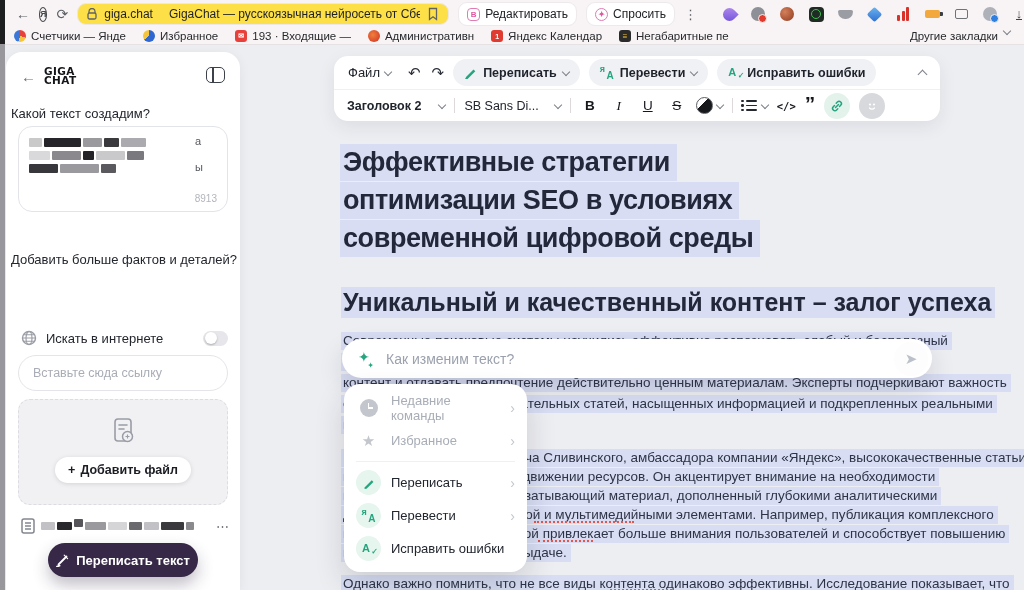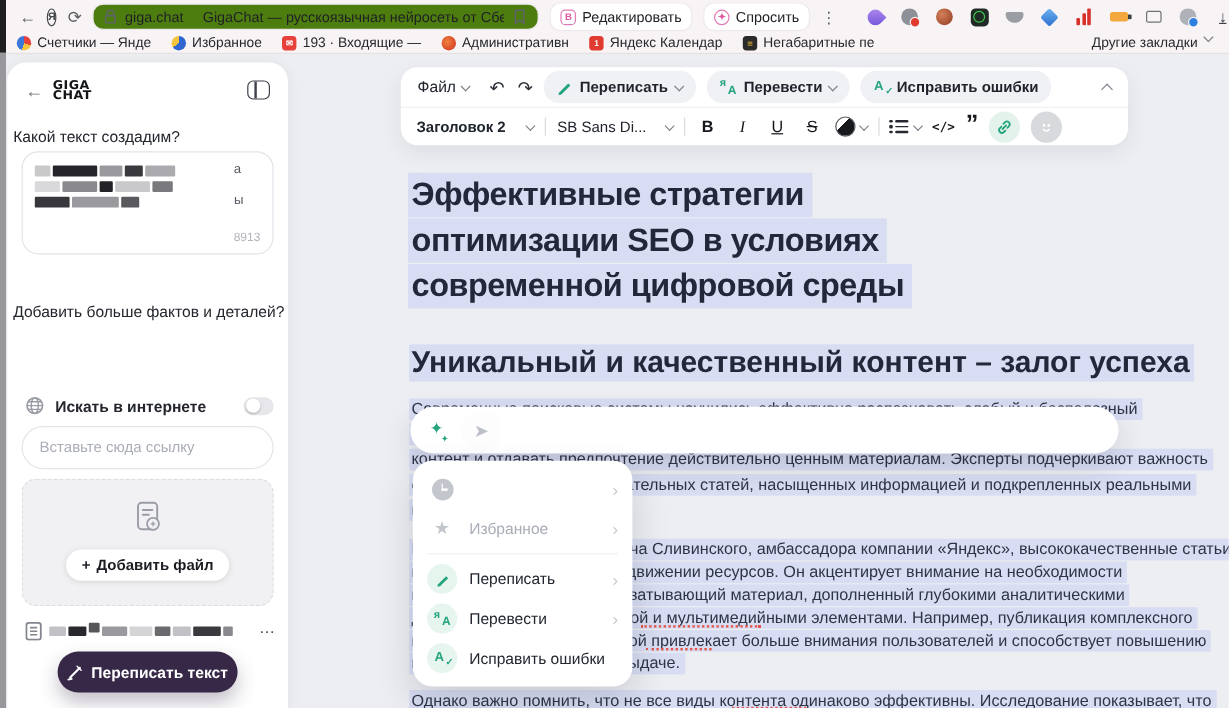--- a/index.html
+++ b/index.html
@@ -3,21 +3,21 @@
 <meta charset="utf-8">
 <style>
   html,body{margin:0;padding:0;}
   body{width:1024px;height:590px;overflow:hidden;font-family:"Liberation Sans",sans-serif;}
   #app{position:relative;width:1024px;height:590px;background:#edeef2;overflow:hidden;}
   
   .chrome{position:absolute;top:0;left:0;width:1024px;height:44px;background:#f8f4f5;border-bottom:1px solid #e6e2e4;z-index:40;}
   .topbar{position:absolute;top:0;left:0;right:0;height:28px;display:flex;align-items:center;padding:0 10px 0 16px;gap:9px;box-sizing:border-box;}
   .navico{font-size:14px;color:#5b5e63;line-height:1;}
   .ybadge{width:15px;height:15px;border:1.6px solid #45484d;border-radius:50%;display:flex;align-items:center;justify-content:center;font-size:9px;font-weight:700;color:#45484d;box-sizing:border-box;}
-  .addressbar{width:372px;height:22px;background:#4d7c0f;border:1px solid #ece8ea;border-radius:9px;display:flex;align-items:center;gap:7px;padding:0 9px;box-sizing:border-box;}
+  .addressbar{width:372px;height:22px;background:#fde047;border:1px solid #ece8ea;border-radius:9px;display:flex;align-items:center;gap:7px;padding:0 9px;box-sizing:border-box;}
   .url{font-size:12px;color:#1f2125;}
   .ptitle{font-size:12px;color:#1f2125;margin-left:9px;white-space:nowrap;overflow:hidden;flex:1;}
   .chipbtn{height:22px;background:#fff;border:1px solid #eeeaec;border-radius:9px;display:flex;align-items:center;gap:5px;padding:0 8px;font-size:12px;color:#212327;white-space:nowrap;}
   .pinkic{width:13px;height:13px;border:1.4px solid #e07bb4;border-radius:4px;display:flex;align-items:center;justify-content:center;font-size:8px;color:#e0589f;font-weight:700;box-sizing:border-box;}
   .pinkic.rnd{border-radius:50%;}
   .vdiv{width:1px;height:15px;background:#ddd9db;}
   .extrow{display:flex;align-items:center;gap:13px;margin-left:6px;}
   .ext{width:16px;height:16px;position:relative;display:flex;align-items:flex-end;justify-content:center;}
   .e-feather{width:13px;height:13px;background:linear-gradient(135deg,#b78ef0,#6b4fd8);border-radius:85% 0 85% 85%;transform:rotate(45deg);margin:auto;}
   .e-gray{width:14px;height:14px;background:#8d9096;border-radius:50%;margin:auto;position:relative;}
@@ -57,21 +57,21 @@
   .logo{position:absolute;left:38px;top:15px;font-family:"DejaVu Sans",sans-serif;font-size:10.5px;font-weight:900;color:#141519;line-height:8.5px;letter-spacing:.4px;transform:scaleY(.96);}
   .panelico{position:absolute;right:15px;top:15px;width:19px;height:16px;border:1.7px solid #3d414a;border-radius:5px;box-sizing:border-box;}
   .panelico::before{content:"";position:absolute;left:5px;top:0;bottom:0;width:1.7px;background:#3d414a;}
   .sb-label{position:absolute;left:5px;font-size:13px;font-weight:400;color:#23262d;}
   .ta{position:absolute;left:12px;top:74px;width:210px;height:86px;border:1.4px solid #e3e4e9;border-radius:14px;box-sizing:border-box;}
   .rrow{position:absolute;left:10px;display:flex;align-items:center;gap:2px;filter:blur(.6px);}
   .rrow i{display:block;height:9px;border-radius:1px;}
   .rtrail{position:absolute;font-size:11px;color:#55585f;}
   .count{position:absolute;right:10px;bottom:7px;font-size:10px;color:#b2b5bc;}
   .webrow{position:absolute;left:15px;top:278px;right:12px;display:flex;align-items:center;gap:9px;}
-  .weblabel{font-size:13px;font-weight:700;color:#23262d;}
+  .weblabel{font-size:13px;font-weight:400;color:#23262d;}
   .toggle{margin-left:auto;width:25px;height:15px;background:#e7e7eb;border-radius:8px;position:relative;}
   .toggle::after{content:"";position:absolute;left:1.5px;top:1.5px;width:12px;height:12px;background:#fff;border-radius:50%;box-shadow:0 1px 2px rgba(0,0,0,.25);}
   .linkin{position:absolute;left:12px;top:303px;width:210px;height:36px;border:1.4px solid #e4e5e9;border-radius:18px;box-sizing:border-box;background:#fff;padding:0 14px;font-size:12.5px;color:#33363d;font-family:"Liberation Sans",sans-serif;outline:none;}
   .linkin::placeholder{color:#a9adb5;}
   .dropzone{position:absolute;left:12px;top:347px;width:210px;height:106px;background:#f1f1f4;border:1px dashed #dcdce2;border-radius:12px;box-sizing:border-box;text-align:center;}
   .dz-label{margin-top:6px;font-size:12.5px;color:#8a8d96;}
   .addfile{display:inline-flex;align-items:center;gap:5px;margin-top:8px;background:#fff;border-radius:16px;padding:6px 13px;box-shadow:0 1px 5px rgba(0,0,0,.12);font-size:12.5px;font-weight:700;color:#1b1d23;}
   .filerow{position:absolute;left:15px;top:466px;right:10px;display:flex;align-items:center;gap:6px;}
   .filerow .rrow2{display:flex;align-items:center;gap:2px;filter:blur(.6px);}
   .filerow .rrow2 i{display:block;height:8px;border-radius:1px;}
@@ -442,30 +442,32 @@
 
   <span class="sperr" style="left:534px;top:521px;width:100px"></span>
   <span class="sperr" style="left:538px;top:540px;width:55px"></span>
   <span class="sperr" style="left:610px;top:589px;width:62px"></span>
 
   <div class="cmd">
     <span class="spark">
         <b>✦</b>
         <i>✦</i>
       </span>
+    <input class="cmdin" readonly="" placeholder="Как изменим текст?" style="">
     <span class="sendbtn">
         <span>➤</span>
       </span>
   </div>
 
   <div class="menu">
     <div class="mi dis">
       <span class="mico gray">
           <span class="clockico"></span>
         </span>
+      <span class="lbl">Недавние команды</span>
       <span class="rchv">›</span>
     </div>
     <div class="mi dis">
       <span class="mico gray">
           <span class="starico">★</span>
         </span>
       <span class="lbl">Избранное</span>
       <span class="rchv">›</span>
     </div>
     <div class="mdiv"></div>

